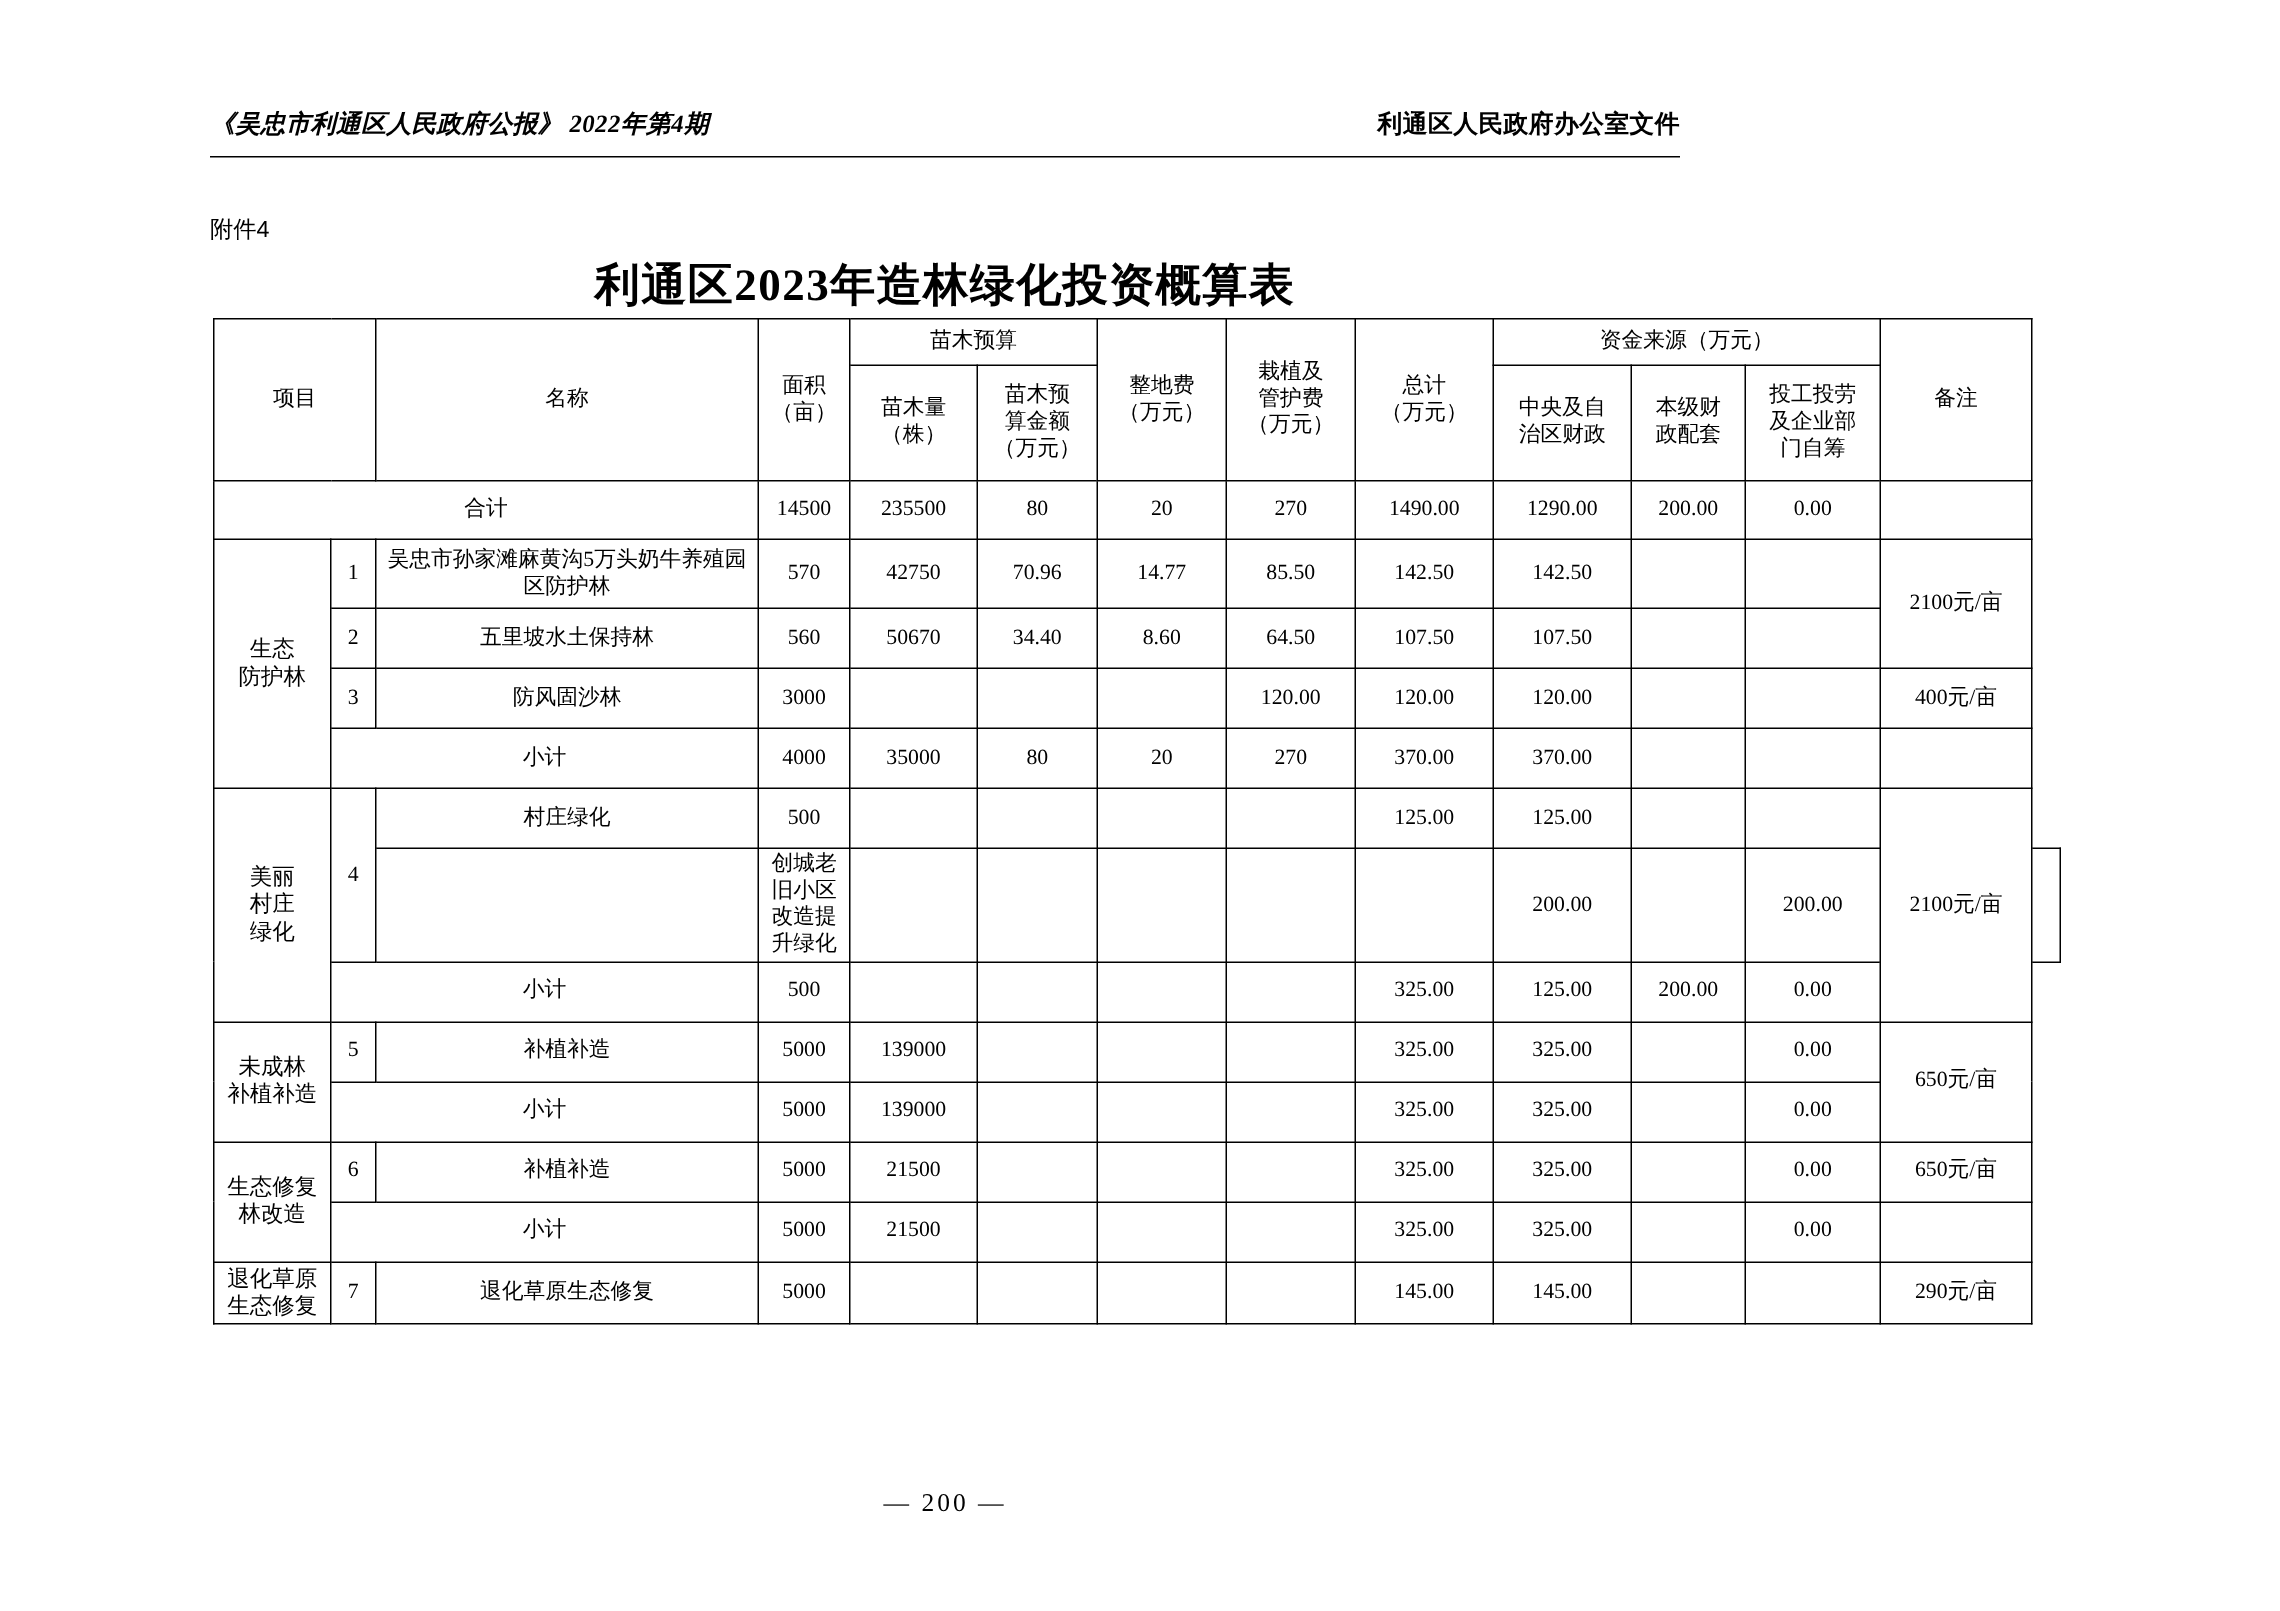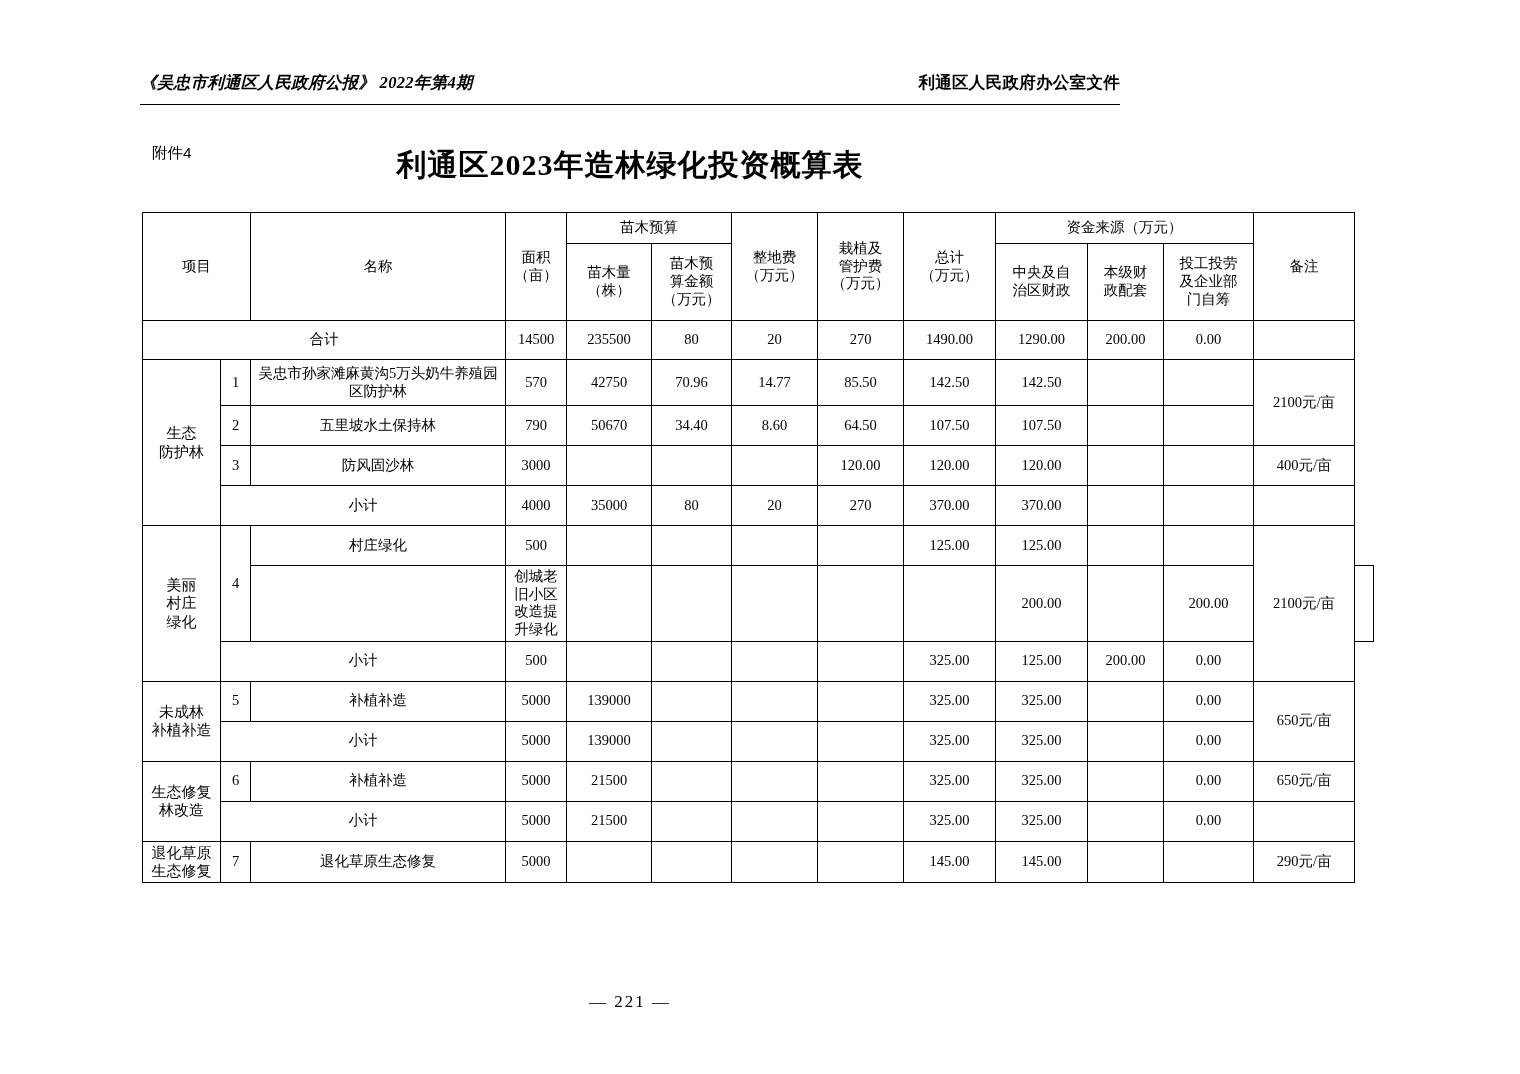--- a/index.html
+++ b/index.html
@@ -45,31 +45,31 @@
   .header-rule {
     position: absolute;
     left: 140px;
     right: 140px;
     top: 104px;
     border-top: 1.3px solid #000;
   }
   
   .attach-label {
     position: absolute;
-    left: 152px;
+    left: 140px;
     top: 143px;
     font-size: 15.5px;
     font-family: "Liberation Sans", sans-serif;
   }
   
   .doc-title {
     position: absolute;
     left: 0;
     right: 0;
-    top: 145px;
+    top: 170px;
     text-align: center;
     font-size: 30px;
     font-weight: bold;
     letter-spacing: 1px;
   }
   
   .table-wrap {
     position: absolute;
     left: 142px;
     top: 212px;
@@ -214,21 +214,21 @@
             <td>85.50</td>
             <td>142.50</td>
             <td>142.50</td>
             <td></td>
             <td></td>
             <td class="outer-right" rowspan="2">2100元/亩</td>
           </tr>
           <tr class="r-norm">
             <td>2</td>
             <td class="cell-name">五里坡水土保持林</td>
-            <td>790</td>
+            <td>560</td>
             <td>50670</td>
             <td>34.40</td>
             <td>8.60</td>
             <td>64.50</td>
             <td>107.50</td>
             <td>107.50</td>
             <td></td>
             <td></td>
           </tr>
           <tr class="r-norm">
@@ -370,15 +370,15 @@
             <td style="border-bottom: 1.6px solid rgb(0, 0, 0);">145.00</td>
             <td style="border-bottom: 1.6px solid rgb(0, 0, 0);">145.00</td>
             <td style="border-bottom: 1.6px solid rgb(0, 0, 0);"></td>
             <td style="border-bottom: 1.6px solid rgb(0, 0, 0);"></td>
             <td class="outer-right" style="border-bottom: 1.6px solid rgb(0, 0, 0);">290元/亩</td>
           </tr>
         </tbody>
     </table>
   </div>
 
-  <div class="page-number">— 221 —</div>
+  <div class="page-number">— 200 —</div>
 
 </div>
 
 </body></html>

